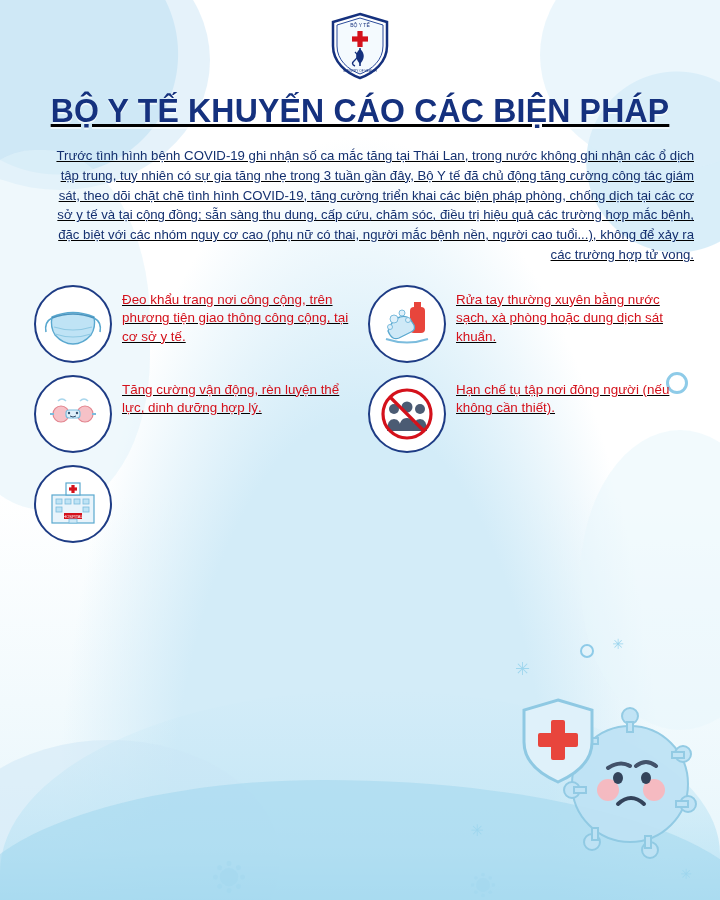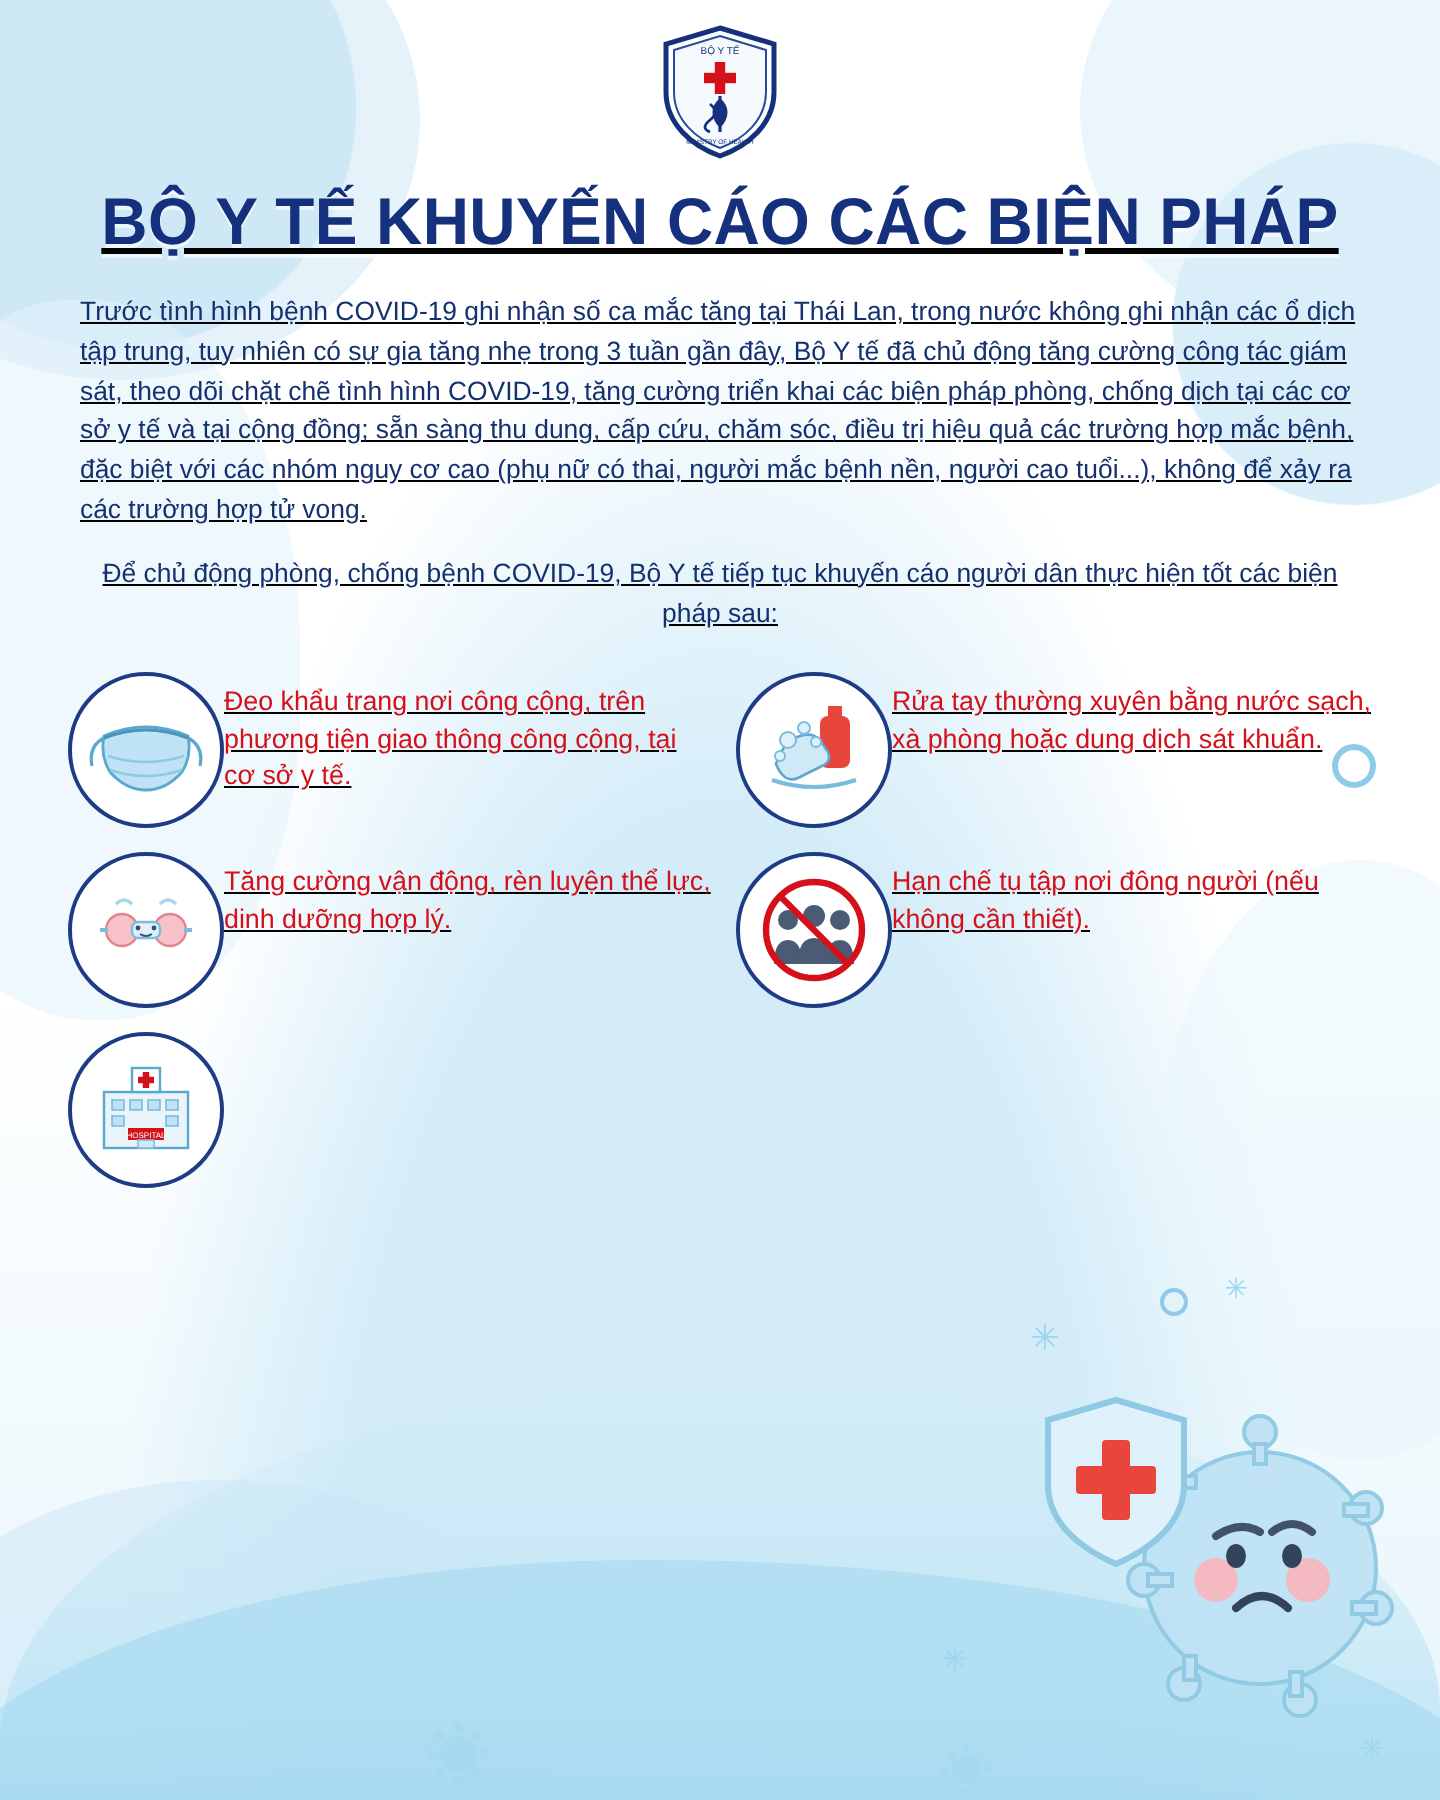--- a/index.html
+++ b/index.html
@@ -74,34 +74,34 @@
   }
   .divider-v { width:3px; height:44px; background:#d4111b; }
   .date-box { color:#d4111b; font-weight:bold; font-size:17px; line-height:1.25; text-align:left; }
 
   
   .intro {
     margin:16px 0 0 14px;
     color:#14306f;
     font-size:13.2px;
     line-height:1.5;
-    text-align:left;
+    text-align:right;
   }
   .intro2 {
     margin:12px 14px 0 14px;
     color:#14306f;
     font-size:13.2px;
     line-height:1.5;
     text-align:center;
   }
 
   
   .measures { margin-top:14px; }
   .mrow { display:flex; }
-  .mcell { display:flex; align-items:flex-start; width:50%; padding:6px 4px 6px 8px; }
+  .mcell { display:flex; align-items:flex-start; gap:10px; width:50%; padding:6px 4px 6px 8px; }
   .icon-circle {
     flex:0 0 auto;
     width:78px; height:78px; border-radius:50%;
     border:2.5px solid #1e3c85;
     background:#ffffff;
     display:flex; align-items:center; justify-content:center;
     overflow:hidden;
   }
   .mtext { color:#d4111b; font-size:13.4px; line-height:1.38; padding-top:6px; }
 
@@ -148,21 +148,20 @@
       <path d="M31 36 v18" stroke="#15317e" stroke-width="1.6"></path>
       <path d="M26 40 q5 4 0 8 q-5 4 0 6" stroke="#15317e" stroke-width="1.4" fill="none"></path>
       <text x="31" y="60" font-size="3.2" fill="#15317e" text-anchor="middle" font-family="Liberation Sans, sans-serif">MINISTRY OF HEALTH</text>
     </svg>
   </div>
 
   <div class="title-1">BỘ Y TẾ KHUYẾN CÁO CÁC BIỆN PHÁP</div>
 
 
   <div class="intro">Trước tình hình bệnh COVID-19 ghi nhận số ca mắc tăng tại Thái Lan, trong nước không ghi nhận các ổ dịch tập trung, tuy nhiên có sự gia tăng nhẹ trong 3 tuần gần đây, Bộ Y tế đã chủ động tăng cường công tác giám sát, theo dõi chặt chẽ tình hình COVID-19, tăng cường triển khai các biện pháp phòng, chống dịch tại các cơ sở y tế và tại cộng đồng; sẵn sàng thu dung, cấp cứu, chăm sóc, điều trị hiệu quả các trường hợp mắc bệnh, đặc biệt với các nhóm nguy cơ cao (phụ nữ có thai, người mắc bệnh nền, người cao tuổi...), không để xảy ra các trường hợp tử vong.</div>
-  <div class="intro2">Để chủ động phòng, chống bệnh COVID-19, Bộ Y tế tiếp tục khuyến cáo người dân thực hiện tốt các biện pháp sau:</div>
 
   <div class="measures">
 
     <div class="mrow">
       <div class="mcell">
         <div class="icon-circle">
           <svg width="70" height="70" viewBox="0 0 70 70">
             <circle cx="35" cy="35" r="33" fill="#ffffff"></circle>
             <path d="M14 28 q21 -9 42 0 q2 10 -3 18 q-8 9 -18 9 q-10 0 -18 -9 q-5 -8 -3 -18Z" fill="#bfe3f5" stroke="#5aa8cf" stroke-width="1.4"></path>
             <path d="M14 29 q21 -8 42 0" stroke="#4a93bd" stroke-width="1.6" fill="none"></path>

